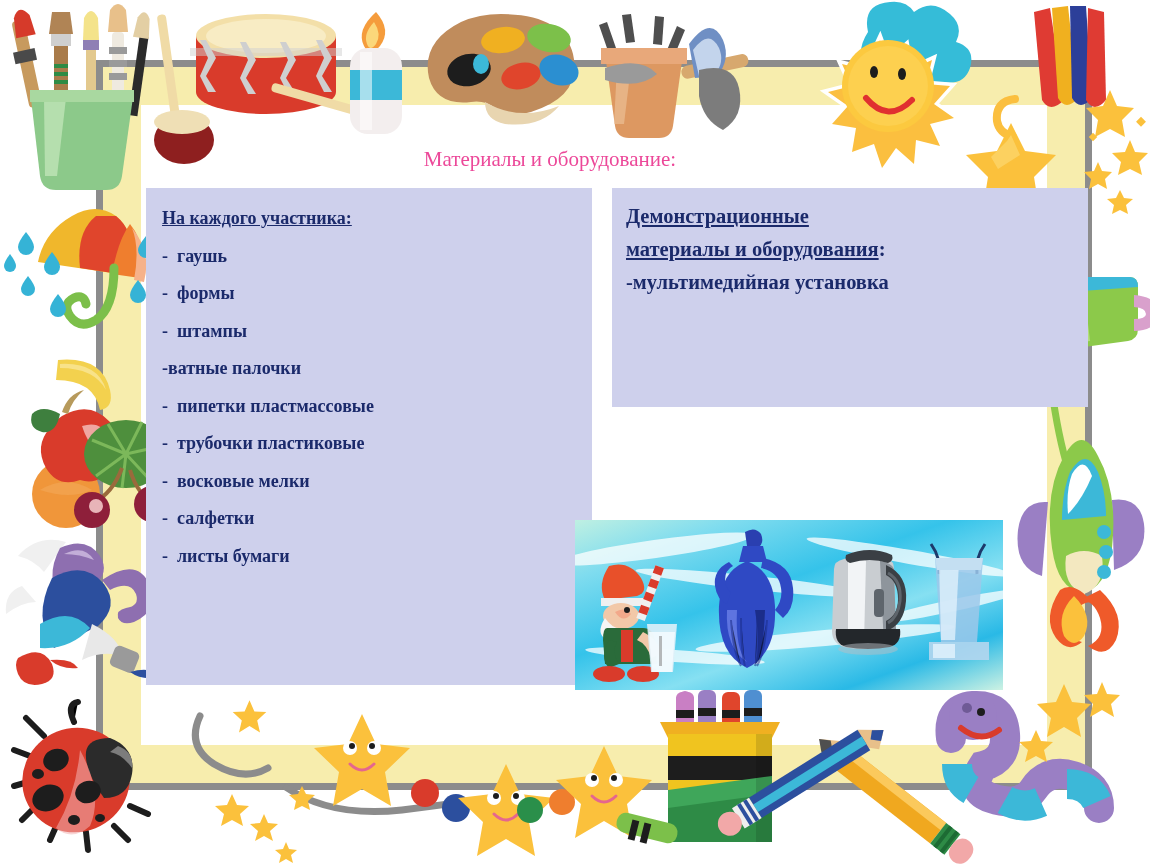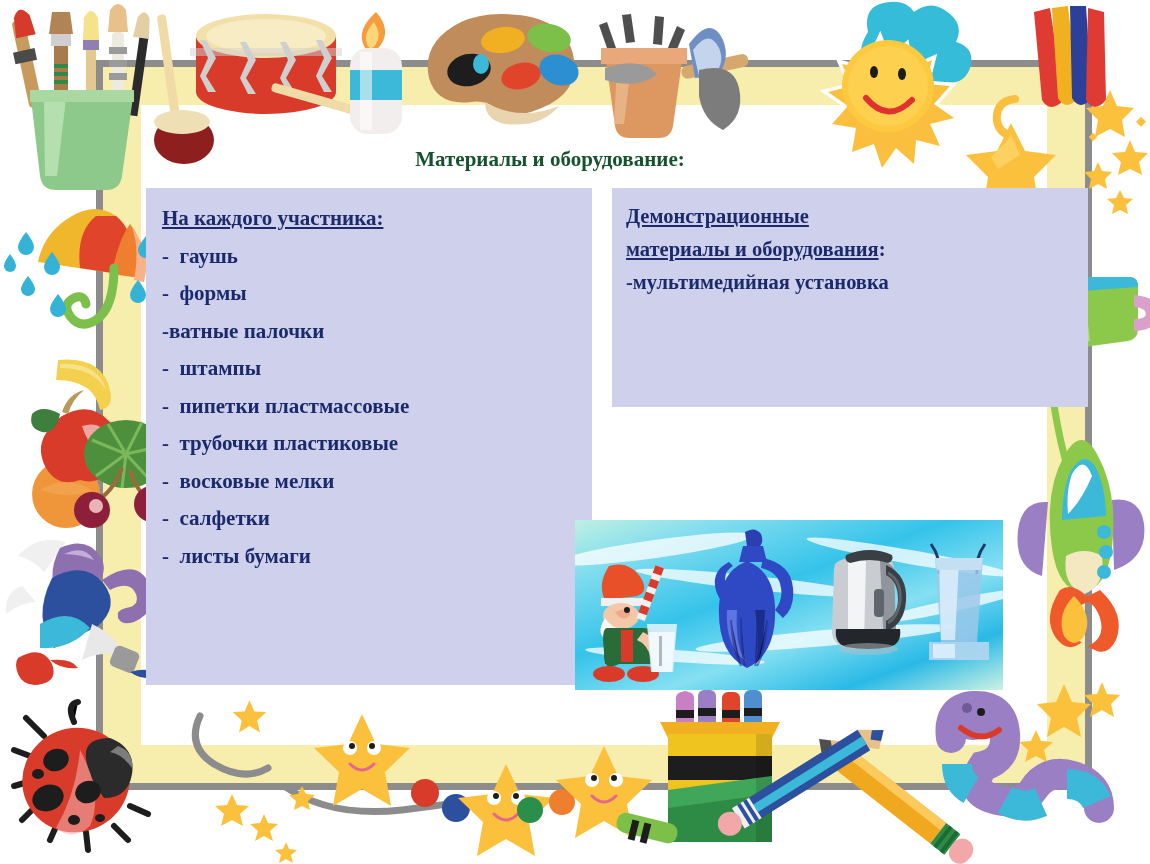--- a/index.html
+++ b/index.html
@@ -5,26 +5,26 @@
   html,body{margin:0;padding:0;background:#fff;}
   body{width:1150px;height:864px;overflow:hidden;font-family:"Liberation Serif",serif;}
   #slide{position:relative;width:1150px;height:864px;background:#ffffff;overflow:hidden;}
 
   
   .frame-grey{position:absolute;background:#8c8c8c;}
   .frame-yellow{position:absolute;background:#f7edad;}
 
   
   .txtbox{position:absolute;background:#ced0ec;box-sizing:border-box;}
-  .txtbox .ln{color:#1b2a6b;font-weight:bold;font-size:21px;line-height:37.5px;
+  .txtbox .ln{color:#1b2a6b;font-weight:bold;font-size:18px;line-height:37.5px;
               font-family:"Liberation Serif",serif;white-space:pre-wrap;}
   .txtbox .hd{text-decoration:underline;}
 
   #title{position:absolute;left:300px;top:146px;width:500px;text-align:center;
-         color:#14532d;font-weight:bold;font-size:21px;line-height:26px;
+         color:#ec4899;font-weight:normal;font-size:21px;line-height:26px;
          font-family:"Liberation Serif",serif;}
 
   #box-left{left:146px;top:188px;width:446px;height:497px;padding:12px 0 0 16px;}
   #box-right{left:612px;top:188px;width:476px;height:219px;padding:12px 0 0 14px;}
   #box-right .ln{font-size:20.5px;line-height:33px;}
   #box-right .sp{display:block;height:22px;}
 
   
   #photo{position:absolute;left:575px;top:520px;width:428px;height:170px;overflow:hidden;
          background:linear-gradient(160deg,#bff0e2 0%,#7fdcef 18%,#35c3ea 42%,#86e0f2 62%,#29b9e6 82%,#cdf2e3 100%);}
@@ -382,22 +382,22 @@
       <path d="M10 48 l5 11 l12 1 l-9 8 l3 12 l-11-6 l-11 6 l3-12 l-9-8 l12-1z"></path>
     </g>
   </svg>
 
   <div id="title">Материалы и оборудование:</div>
 
   <div class="txtbox" id="box-left">
     <div class="ln hd">На каждого участника:</div>
     <div class="ln">-  гаушь</div>
     <div class="ln">-  формы</div>
+    <div class="ln">-  штампы</div>
     <div class="ln">-ватные палочки</div>
-    <div class="ln">-  штампы</div>
     <div class="ln">-  пипетки пластмассовые</div>
     <div class="ln">-  трубочки пластиковые</div>
     <div class="ln">-  восковые мелки</div>
     <div class="ln">-  салфетки</div>
     <div class="ln">-  листы бумаги</div>
   </div>
 
   <div class="txtbox" id="box-right">
     <div class="ln"><span class="hd">Демонстрационные</span></div>
     <div class="ln"><span class="hd">материалы и оборудования</span><span>:</span></div>

